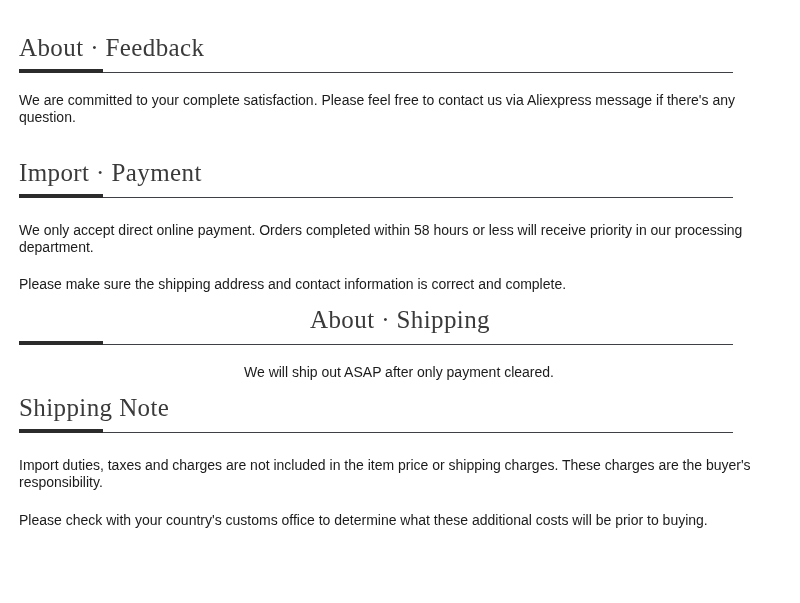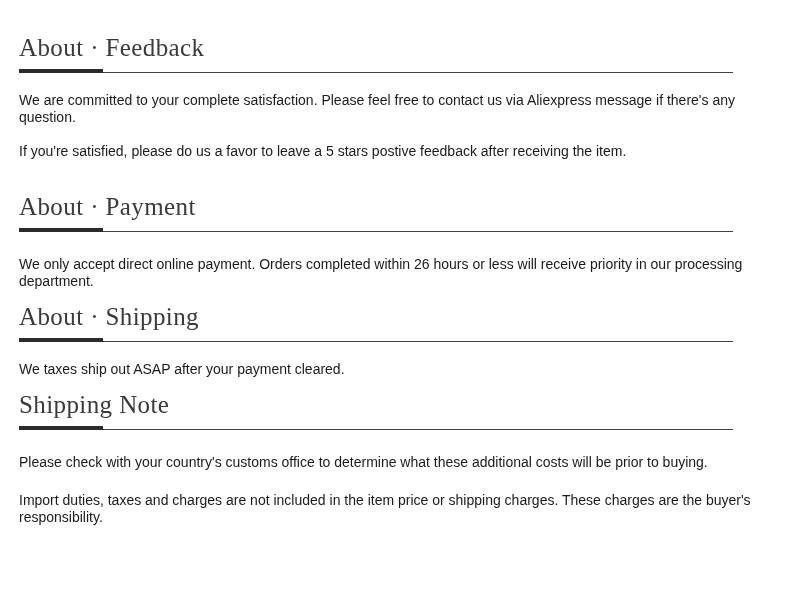--- a/index.html
+++ b/index.html
@@ -22,21 +22,21 @@
     box-sizing: border-box;
     padding: 0 19px;
   }
 
   
   .section {
     margin: 0;
   }
   .section.s-feedback  { padding-top: 33px; }
   .section.s-payment   { padding-top: 32px; }
-  .section.s-shipping  { padding-top: 12px; }
+  .section.s-shipping  { padding-top: 12px; text-align: center; }
   .section.s-note      { padding-top: 12px; }
 
   
   .heading-wrap {
     position: relative;
     padding-bottom: 11px;
   }
   .heading {
     font-family: "Liberation Serif", "DejaVu Serif", serif;
     font-size: 25px;
@@ -98,52 +98,52 @@
 <div class="page">
 
   <section class="section s-feedback">
     <div class="heading-wrap">
       <h2 class="heading">About · Feedback</h2>
       <div class="rule-thin"></div>
       <div class="rule-thick"></div>
     </div>
     <div class="body-list">
       <p class="para">We are committed to your complete satisfaction. Please feel free to contact us via Aliexpress message if there's any question.</p>
-      <p class="para">If you're satisfied, please do us a favor to leave a 5 stars postive feedback after receiving the item.</p>
     </div>
   </section>
 
   <section class="section s-payment">
     <div class="heading-wrap">
-      <h2 class="heading">About · Payment</h2>
+      <h2 class="heading">Import · Payment</h2>
       <div class="rule-thin"></div>
       <div class="rule-thick"></div>
     </div>
     <div class="body-list">
-      <p class="para">We only accept direct online payment. Orders completed within 26 hours or less will receive priority in our processing department.</p>
+      <p class="para">We only accept direct online payment. Orders completed within 58 hours or less will receive priority in our processing department.</p>
+      <p class="para">Please make sure the shipping address and contact information is correct and complete.</p>
     </div>
   </section>
 
   <section class="section s-shipping">
     <div class="heading-wrap">
       <h2 class="heading">About · Shipping</h2>
       <div class="rule-thin"></div>
       <div class="rule-thick"></div>
     </div>
     <div class="body-list">
-      <p class="para">We taxes ship out ASAP after your payment cleared.</p>
+      <p class="para">We will ship out ASAP after only payment cleared.</p>
     </div>
   </section>
 
   <section class="section s-note">
     <div class="heading-wrap">
       <h2 class="heading">Shipping Note</h2>
       <div class="rule-thin"></div>
       <div class="rule-thick"></div>
     </div>
     <div class="body-list">
+      <p class="para">Import duties, taxes and charges are not included in the item price or shipping charges. These charges are the buyer's responsibility.</p>
       <p class="para">Please check with your country's customs office to determine what these additional costs will be prior to buying.</p>
-      <p class="para">Import duties, taxes and charges are not included in the item price or shipping charges. These charges are the buyer's responsibility.</p>
 
     </div>
   </section>
 
 </div>
 
 </body></html>

